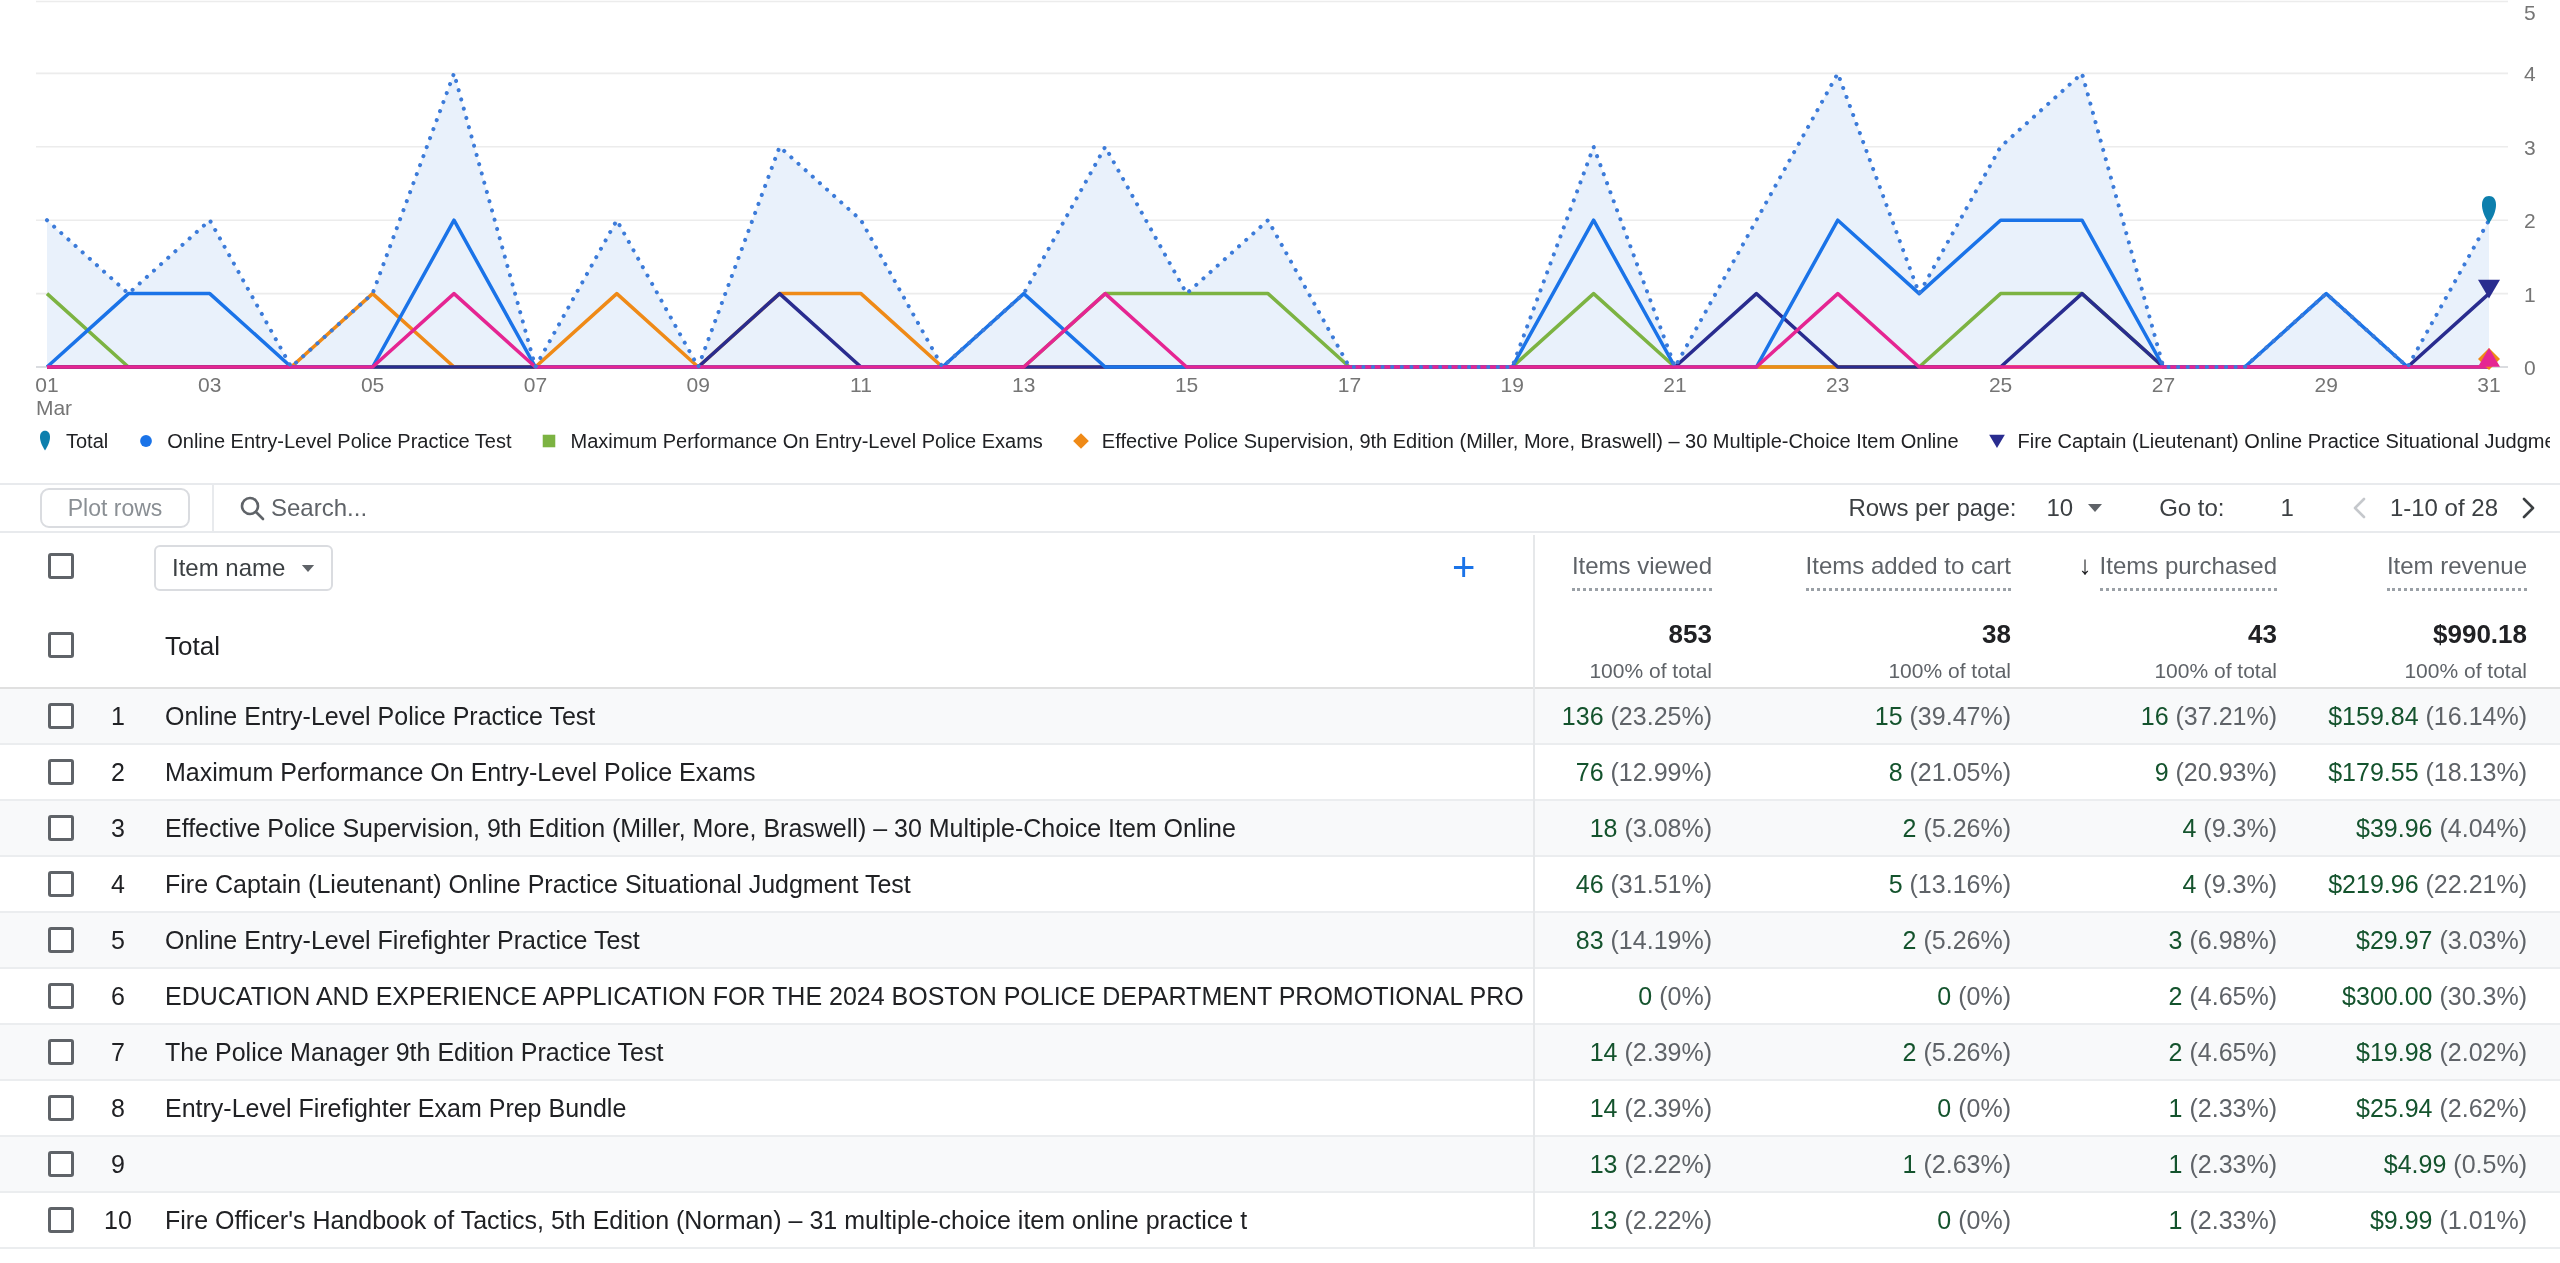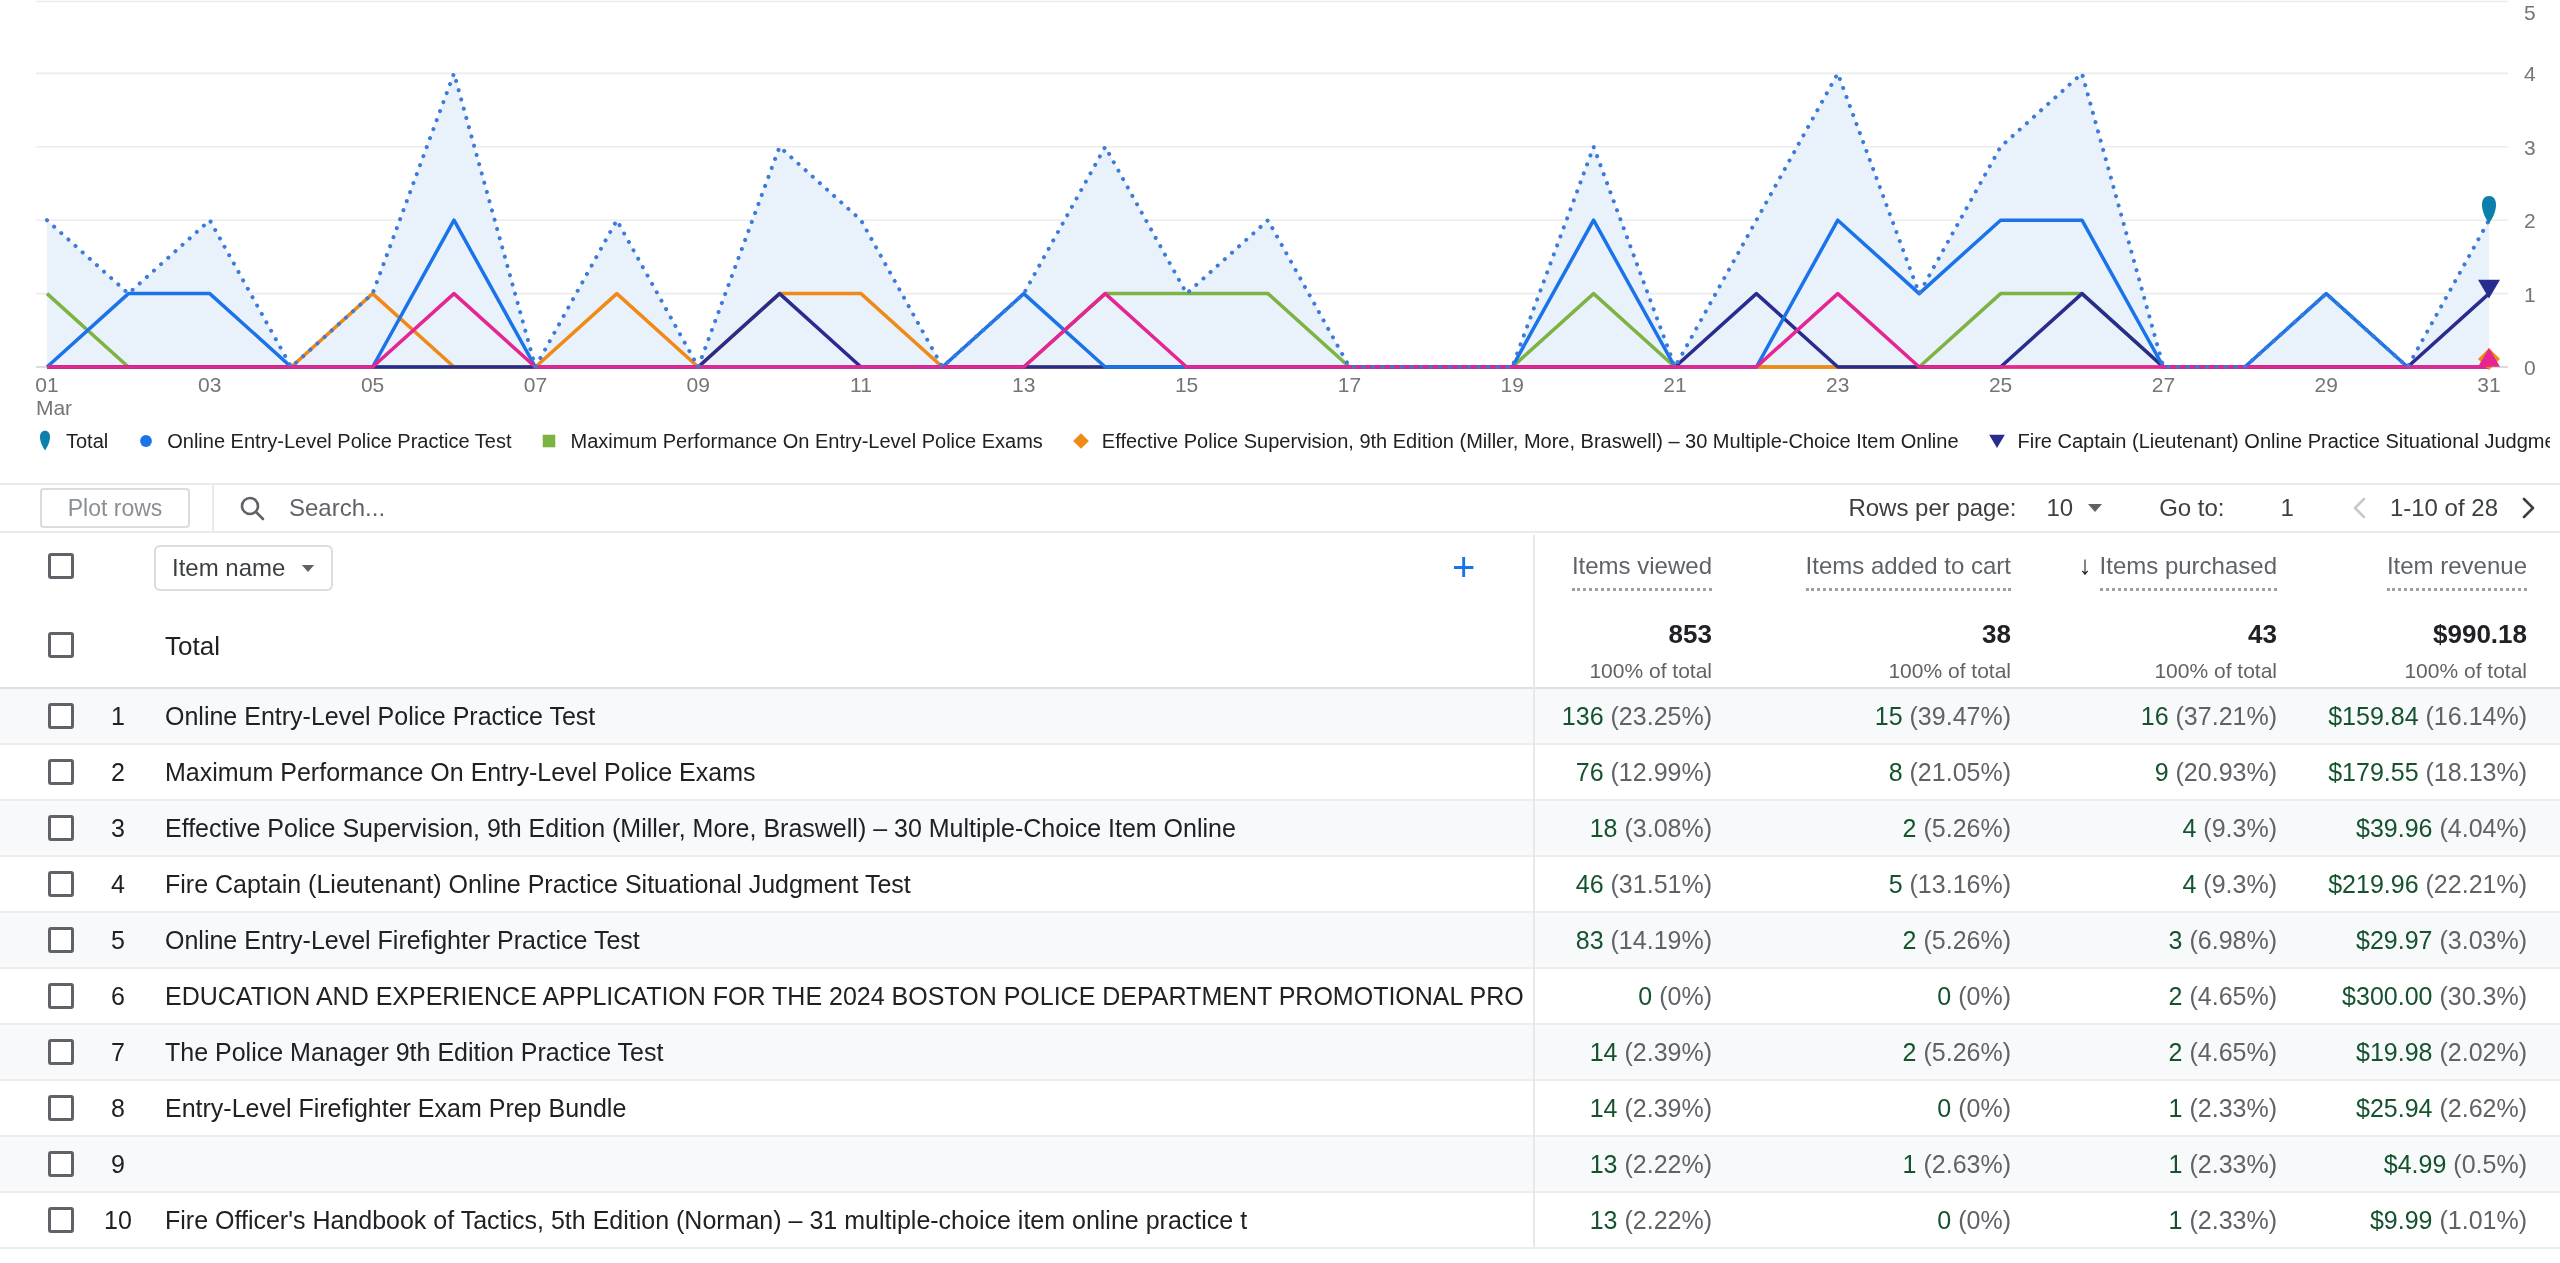--- a/index.html
+++ b/index.html
@@ -19,25 +19,25 @@
   .legend-item { display:inline-flex; align-items:center; gap:9px; flex:0 0 auto; }
   .legend-item span { font-size:20px; color:#202124; white-space:nowrap; }
   
   .toolbar {
     position:absolute; top:483px; left:0; width:2560px; height:50px;
     border-top:2px solid #e8eaed; border-bottom:2px solid #e8eaed; background:#fff;
     display:flex; align-items:center;
   }
   .plot-rows {
     margin-left:40px; width:150px; height:40px; background:#fff;
-    border:2px solid #dadce0; border-radius:4px; color:#8a8f94; font-size:23px;
+    border:2px solid #dadce0; border-radius:9px; color:#8a8f94; font-size:23px;
     font-family:"Liberation Sans", sans-serif;
   }
   .vdiv-toolbar { width:2px; height:50px; background:#e8eaed; margin-left:22px; }
-  .search-wrap { display:flex; align-items:flex-start; margin-left:24px; gap:23px; }
+  .search-wrap { display:flex; align-items:flex-start; margin-left:24px; gap:5px; }
   .search-input {
     border:none; outline:none; font-size:24px; width:700px; color:#202124;
     font-family:"Liberation Sans", sans-serif;
   }
   .search-input::placeholder { color:#5f6368; }
   .pager {
     position:absolute; right:18px; top:0; height:100%;
     display:flex; align-items:center; font-size:24px; color:#3c4043;
   }
   .pager .lbl { color:#3c4043; }

